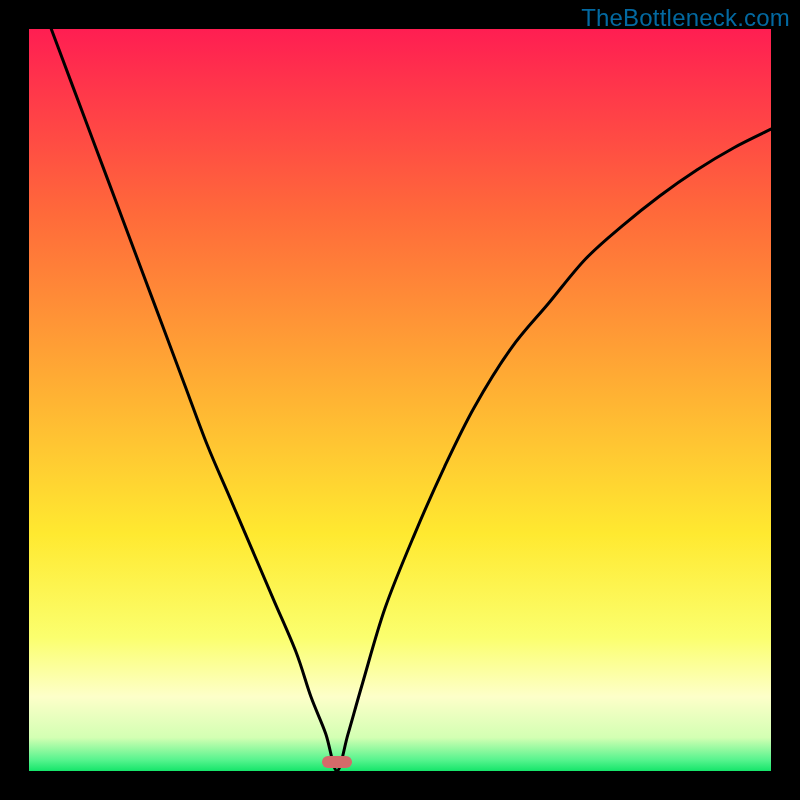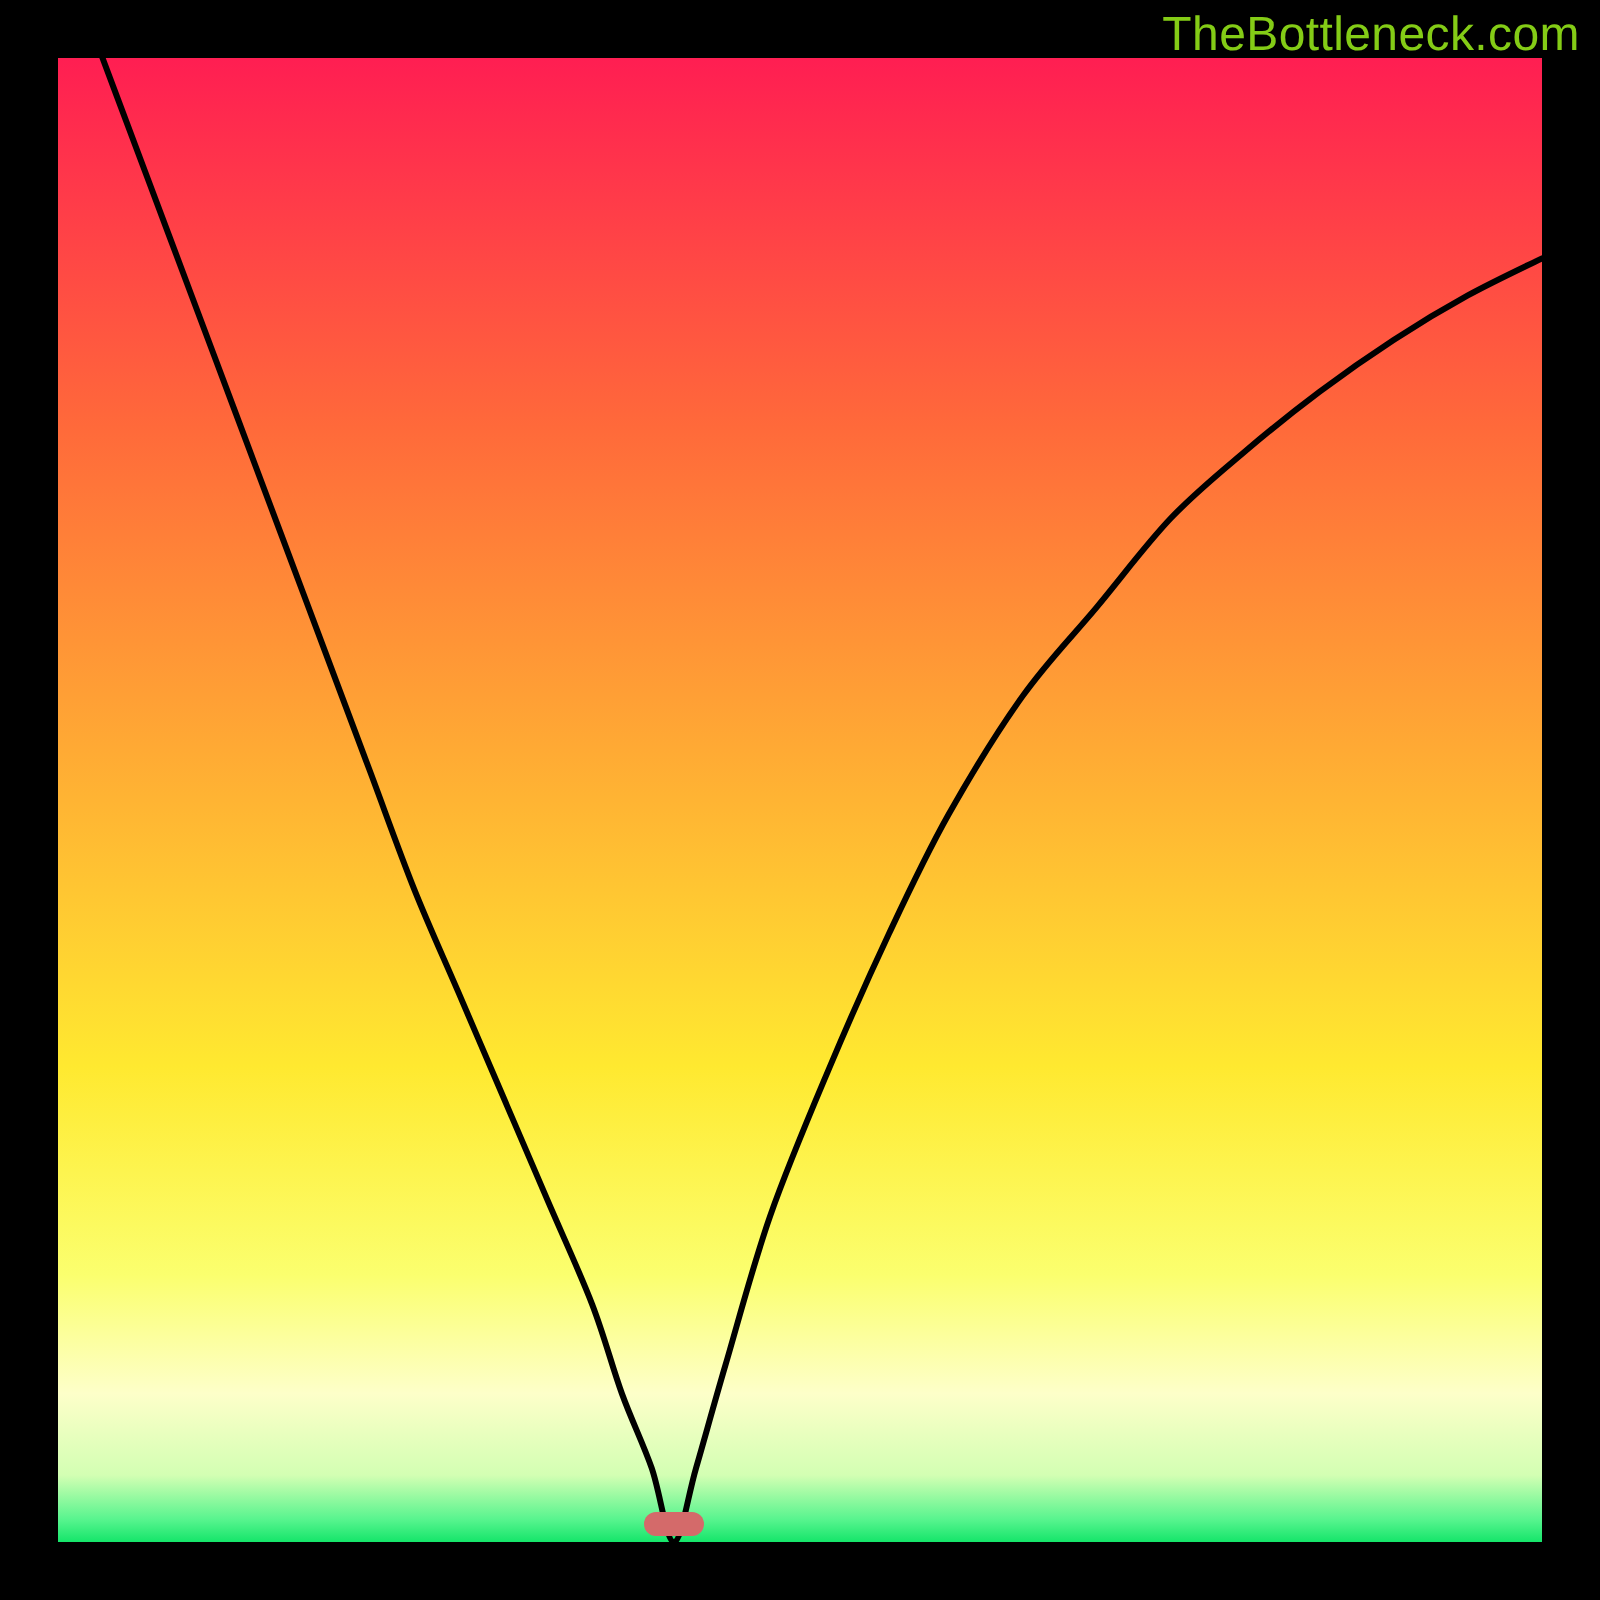--- a/index.html
+++ b/index.html
@@ -23,21 +23,21 @@
     position: absolute;
     left: 29px;
     top: 29px;
     width: 742px;
     height: 742px;
   }
   .watermark {
     position: absolute;
     top: 4px;
     right: 10px;
-    color: #84cc16;
+    color: #0369a1;
     font-size: 24px;
     font-weight: 500;
     letter-spacing: 0.2px;
   }
   .marker {
     position: absolute;
     width: 30px;
     height: 12px;
     border-radius: 6px;
     background: #d46a6a;

